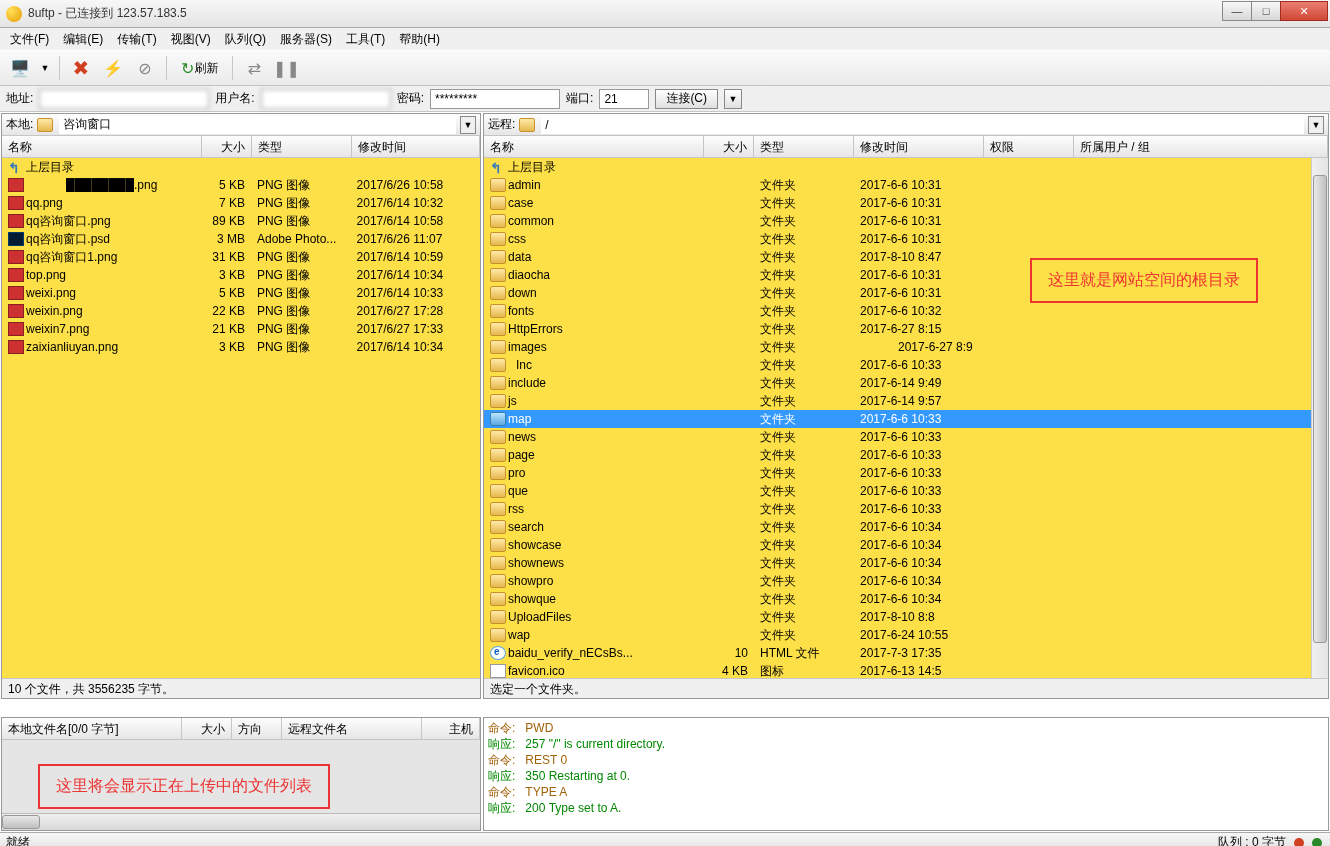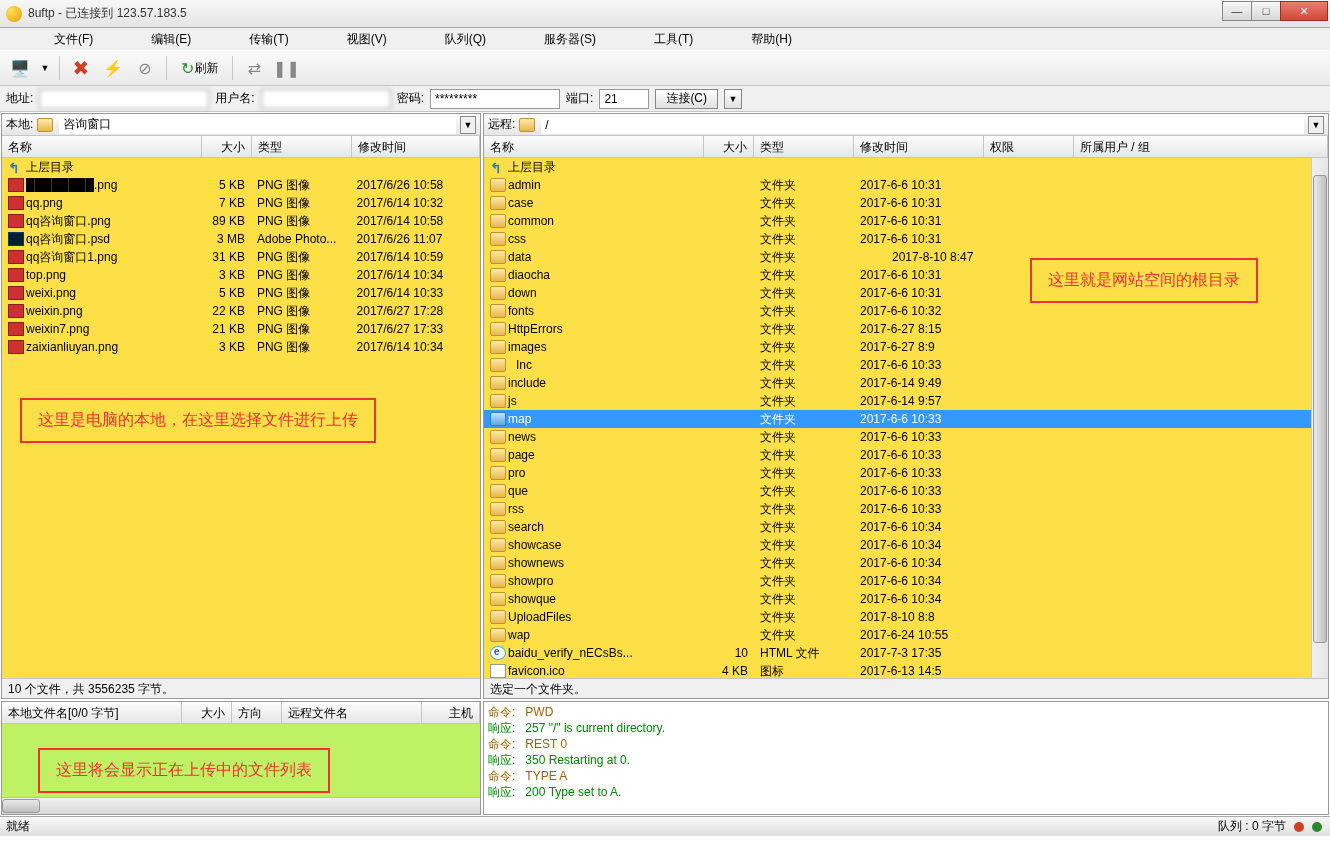--- a/index.html
+++ b/index.html
@@ -4,21 +4,21 @@
 <style>
 *{box-sizing:border-box;margin:0;padding:0;font-family:"Microsoft YaHei","SimSun",sans-serif;font-size:12px;}
 body{background:#fff;overflow:hidden;width:1330px;height:846px;position:relative;}
 .titlebar{height:28px;background:linear-gradient(#f7f7f7,#e4e4e4);border-bottom:1px solid #aaa;display:flex;align-items:center;padding:0 6px;position:relative;}
 .titlebar .app-icon{width:16px;height:16px;margin-right:6px;background:radial-gradient(circle at 30% 30%,#ffe15a,#e89c00);border-radius:50%;}
 .titlebar .title{color:#333;}
 .winbtns{position:absolute;right:2px;top:1px;display:flex;}
 .winbtn{width:30px;height:20px;border:1px solid #888;background:linear-gradient(#f7f7f7,#d8d8d8);display:flex;align-items:center;justify-content:center;font-size:11px;color:#333;margin-left:-1px;}
 .winbtn.close{width:48px;background:linear-gradient(#e97e72,#d14836);color:#fff;border-color:#a02b1f;}
 .menubar{height:22px;background:#f0f0f0;display:flex;align-items:center;padding:0 4px;gap:2px;}
-.menubar span{padding:2px 6px;color:#000;margin-left:44px;}
+.menubar span{padding:2px 6px;color:#000;}
 .toolbar{height:36px;background:linear-gradient(#fafafa,#eaeaea);border-top:1px solid #fff;border-bottom:1px solid #c5c5c5;display:flex;align-items:center;padding:0 6px;gap:4px;}
 .toolbar .tbtn{width:28px;height:28px;border:1px solid transparent;display:flex;align-items:center;justify-content:center;font-size:16px;}
 .toolbar .sep{width:1px;height:24px;background:#c7c7c7;margin:0 3px;}
 .connbar{height:26px;background:#f0f0f0;display:flex;align-items:center;padding:2px 6px;gap:6px;border-bottom:1px solid #c5c5c5;}
 .connbar label{color:#000;}
 .connbar input{border:1px solid #999;height:20px;padding:0 4px;background:#fff;}
 .connbar .blur{filter:blur(2px);}
 .connbar .connect-btn{border:1px solid #888;background:linear-gradient(#fff,#e0e0e0);height:20px;padding:0 10px;}
 .connbar .dd{width:18px;height:20px;border:1px solid #888;background:linear-gradient(#fff,#e0e0e0);display:flex;align-items:center;justify-content:center;font-size:9px;}
 .main{display:flex;height:588px;}
@@ -37,24 +37,24 @@
 .ico.folder{background:linear-gradient(#ffe9a8,#e6b84e);border:1px solid #c9912d;border-radius:2px;}
 .ico.folder-open{background:linear-gradient(#bce5ff,#5aa8e0);border:1px solid #3b7fb0;border-radius:2px;}
 .ico.img{background:#cc3030;border:1px solid #8a1f1f;}
 .ico.psd{background:#001c33;border:1px solid #003b6e;}
 .ico.up{background:none;}
 .ico.up::before{content:"↰";color:#3a7ab8;font-size:14px;font-weight:bold;}
 .ico.html{background:#fff;border:1px solid #5aa8e0;border-radius:50%;position:relative;}
 .ico.html::before{content:"e";color:#0b62c4;font-size:10px;position:absolute;left:3px;top:-1px;font-weight:bold;}
 .ico.file{background:#fff;border:1px solid #999;}
 .statusline{height:20px;background:#f0f0f0;border-top:1px solid #c5c5c5;padding:2px 6px;color:#000;}
-.bottom-area{display:flex;height:116px;}
+.bottom-area{display:flex;height:116px;margin-top:16px;}
 .queue-panel{flex:0 0 480px;border:1px solid #999;margin:1px;display:flex;flex-direction:column;position:relative;}
 .queue-panel .listhdr{height:22px;}
-.queue-body{flex:1;background:#bef264;position:relative;}
+.queue-body{flex:1;background:#e5e5e5;position:relative;}
 .hscroll{height:17px;background:linear-gradient(#f0f0f0,#d8d8d8);border-top:1px solid #bbb;position:relative;}
 .hscroll .thumb{position:absolute;left:0;top:1px;height:14px;width:38px;background:linear-gradient(#e8e8e8,#c0c0c0);border:1px solid #989898;border-radius:3px;}
 .log-panel{flex:1;border:1px solid #999;margin:1px;background:#fff;font-family:"SimSun",monospace;padding:2px 4px;overflow:auto;}
 .log-line{white-space:pre;line-height:16px;}
 .log-cmd{color:#a16207;}
 .log-resp{color:#008800;}
 .footer{height:20px;background:linear-gradient(#f7f7f7,#e0e0e0);border-top:1px solid #aaa;display:flex;align-items:center;padding:0 6px;position:relative;}
 .footer .right{position:absolute;right:8px;display:flex;align-items:center;gap:8px;}
 .led{width:10px;height:10px;border-radius:50%;}
 .annot{position:absolute;border:2px solid #e33;color:#e33;font-size:16px;padding:10px 16px;background:transparent;font-weight:normal;pointer-events:none;}
@@ -127,21 +127,21 @@
       <div style="flex:1">修改时间</div>
     </div>
     <div class="filelist" id="local-list">
         <div class="row">
           <div class="cell" style="width: 200px; display: flex; align-items: center;">
             <span class="ico up"></span>
             <span>上层目录</span>
           </div>
         </div>
       <div class="row">
-          <div class="cell" style="width: 200px; display: flex; align-items: flex-end;">
+          <div class="cell" style="width: 200px; display: flex; align-items: flex-end; gap: 40px;">
             <span class="ico img"></span>
             <span>████████.png</span>
           </div>
           <div class="cell" style="width: 50px; text-align: right;">5 KB</div>
           <div class="cell" style="width: 100px;">PNG 图像</div>
           <div class="cell" style="width: 130px;">2017/6/26 10:58</div>
         </div>
         <div class="row">
           <div class="cell" style="width: 200px; display: flex; align-items: center;">
             <span class="ico img"></span>
@@ -216,21 +216,20 @@
         </div>
         <div class="row">
           <div class="cell" style="width: 200px; display: flex; align-items: center;">
             <span class="ico img"></span>
             <span>zaixianliuyan.png</span>
           </div>
           <div class="cell" style="width: 50px; text-align: right;">3 KB</div>
           <div class="cell" style="width: 100px;">PNG 图像</div>
           <div class="cell" style="width: 130px;">2017/6/14 10:34</div>
         </div>
-        <div class="annot" style="left:18px;top:240px;">这里是电脑的本地，在这里选择文件进行上传</div>
     </div>
     <div class="statusline">10 个文件，共 3556235 字节。</div>
   </div>
 
   <div class="panel">
     <div class="pathbar">
       <span>远程:</span>
       <span class="ico folder"></span>
       <input style="border: none; flex: 1 1 0%;" value="/">
       <div class="dd">▼</div>
@@ -286,21 +285,21 @@
           <div class="cell" style="width: 100px;">文件夹</div>
           <div class="cell" style="width: 130px;">2017-6-6 10:31</div>
         </div>
         <div class="row">
           <div class="cell" style="width: 220px; display: flex; align-items: center;">
             <span class="ico folder"></span>
             <span>data</span>
           </div>
           <div class="cell" style="width: 50px; text-align: right;"></div>
           <div class="cell" style="width: 100px;">文件夹</div>
-          <div class="cell" style="width: 130px; margin-left: 32px;">2017-8-10 8:47</div>
+          <div class="cell" style="width: 130px;">2017-8-10 8:47</div>
         </div>
         <div class="row">
           <div class="cell" style="width: 220px; display: flex; align-items: center;">
             <span class="ico folder"></span>
             <span>diaocha</span>
           </div>
           <div class="cell" style="width: 50px; text-align: right;"></div>
           <div class="cell" style="width: 100px;">文件夹</div>
           <div class="cell" style="width: 130px;">2017-6-6 10:31</div>
         </div>
@@ -331,21 +330,21 @@
           <div class="cell" style="width: 100px;">文件夹</div>
           <div class="cell" style="width: 130px;">2017-6-27 8:15</div>
         </div>
         <div class="row">
           <div class="cell" style="width: 220px; display: flex; align-items: center;">
             <span class="ico folder"></span>
             <span>images</span>
           </div>
           <div class="cell" style="width: 50px; text-align: right;"></div>
           <div class="cell" style="width: 100px;">文件夹</div>
-          <div class="cell" style="width: 130px;">2017-6-27 8:9</div>
+          <div class="cell" style="width: 130px; margin-left: 38px;">2017-6-27 8:9</div>
         </div>
         <div class="row">
           <div class="cell" style="width: 220px; display: flex; align-items: center; gap: 8px;">
             <span class="ico folder"></span>
             <span>Inc</span>
           </div>
           <div class="cell" style="width: 50px; text-align: right;"></div>
           <div class="cell" style="width: 100px;">文件夹</div>
           <div class="cell" style="width: 130px;">2017-6-6 10:33</div>
         </div>

